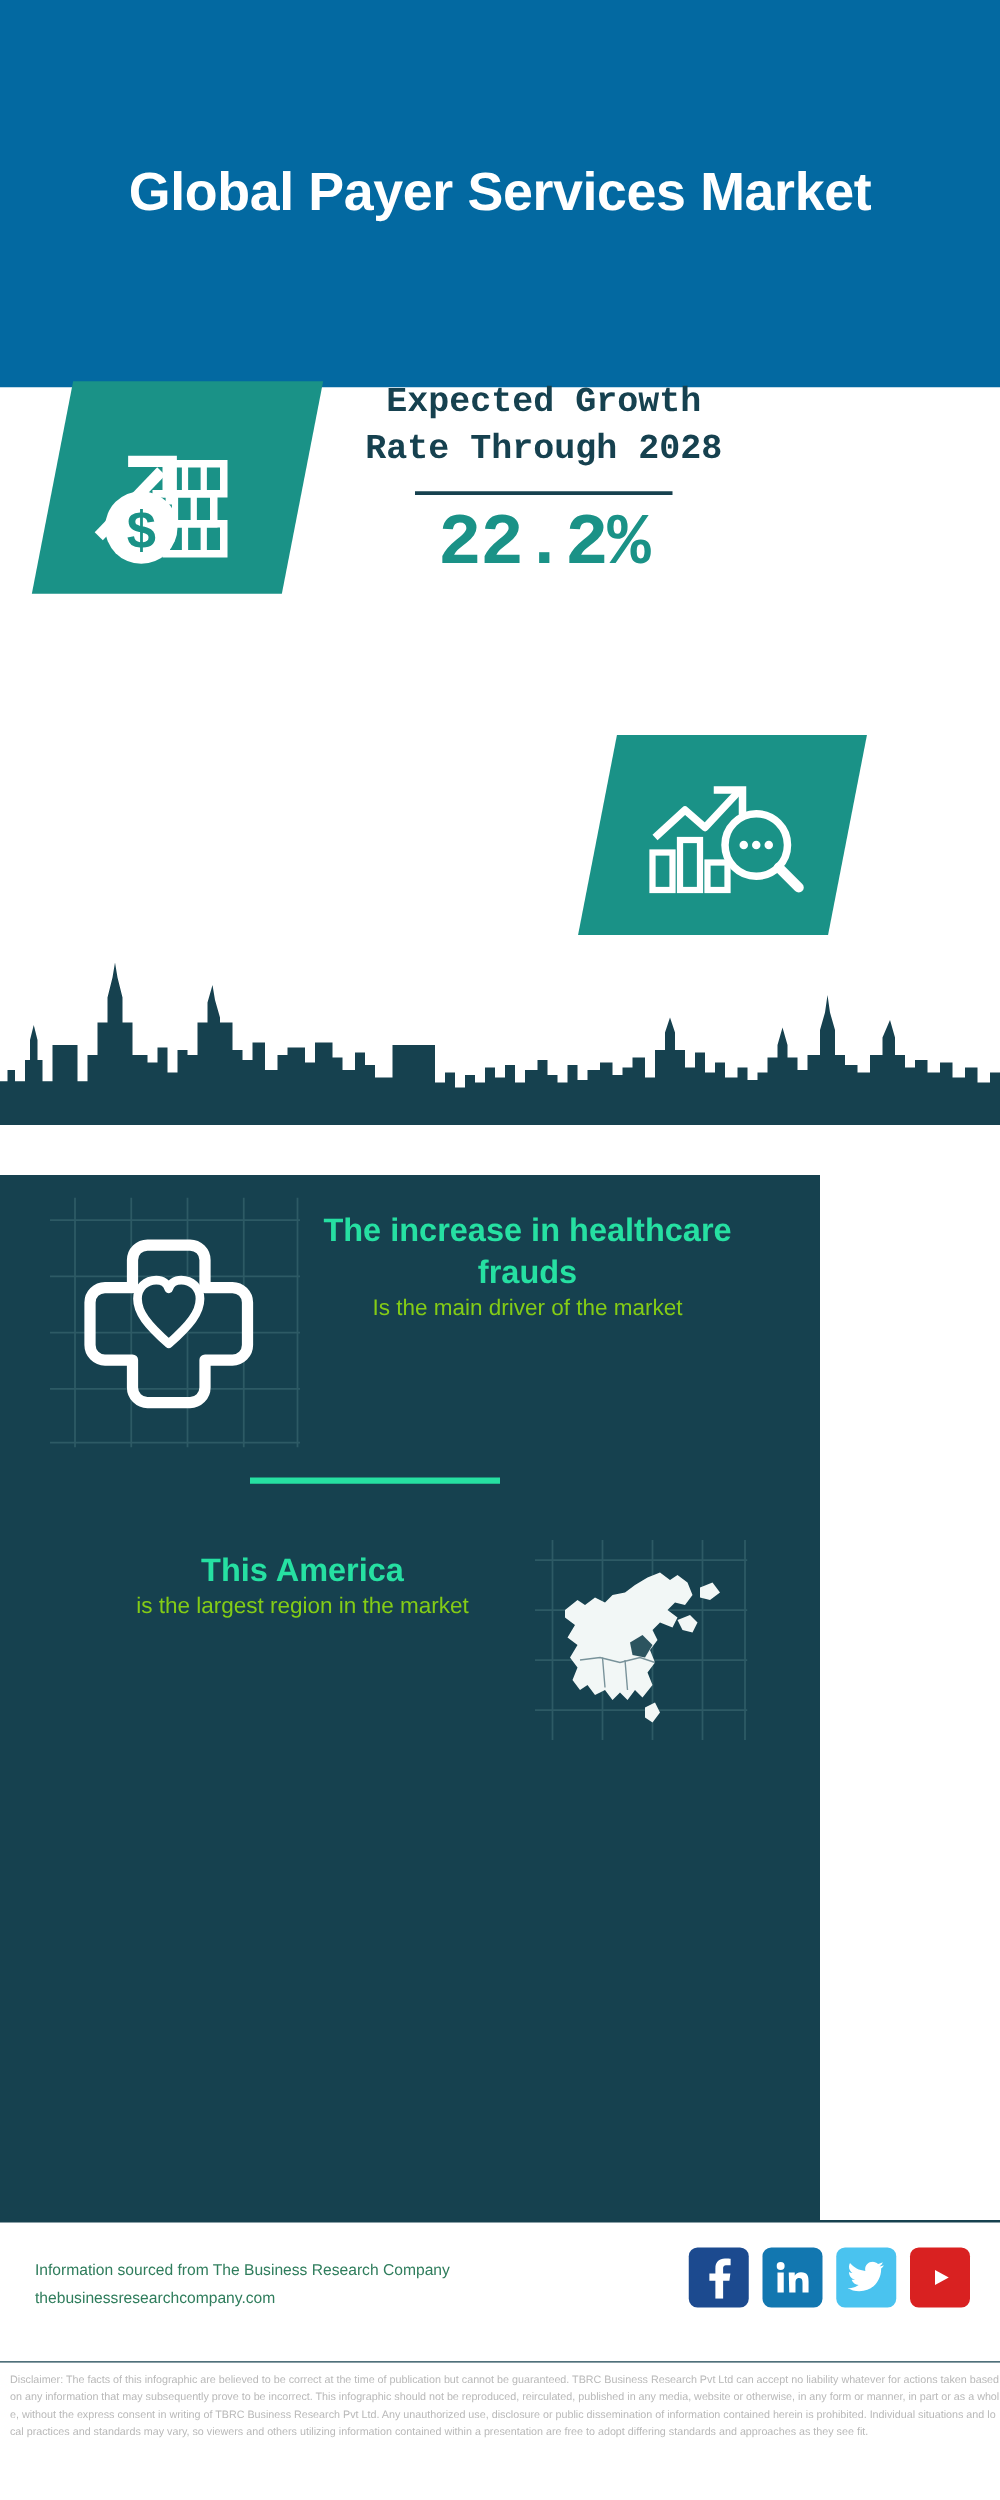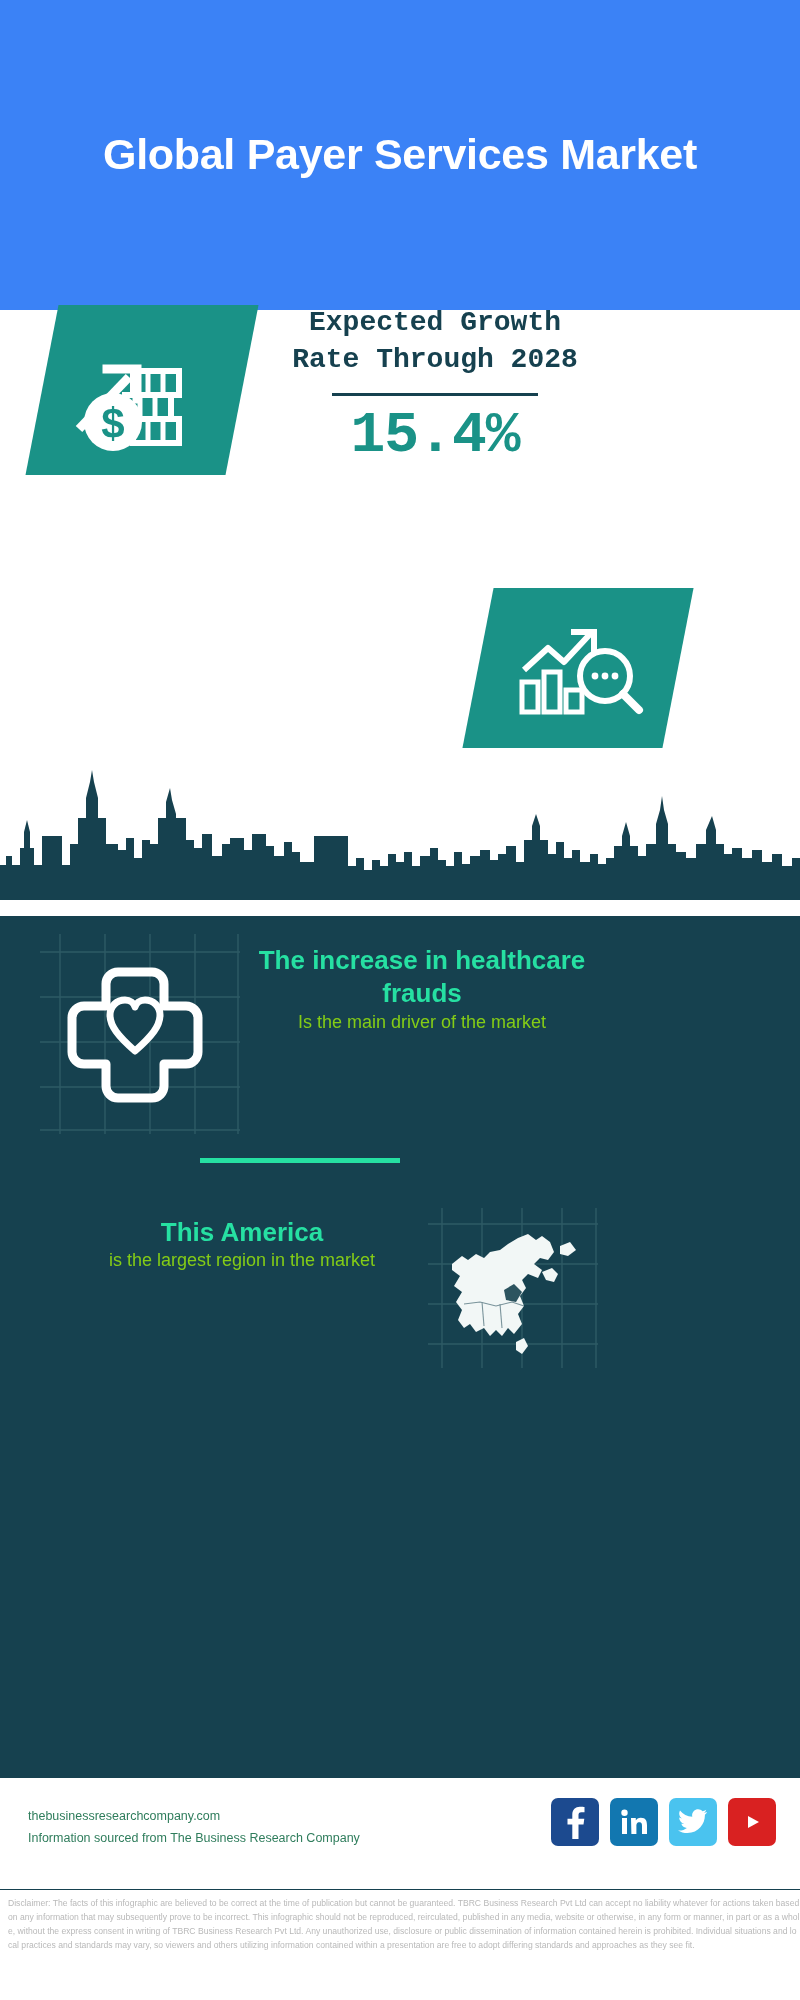--- a/index.html
+++ b/index.html
@@ -8,21 +8,21 @@
     background:#ffffff;
     font-family:"Liberation Sans", sans-serif;
     overflow:hidden;
     position:relative;
   }
   .page{width:800px;height:2000px;position:relative;overflow:hidden;}
 
   
   .header{
     position:absolute;left:0;top:0;width:800px;height:310px;
-    background:#3b82f6;
+    background:#0369a1;
     display:flex;align-items:center;justify-content:center;
   }
   .header-title{
     color:#ffffff;
     font-size:43px;
     font-weight:bold;
     line-height:1.28;
     text-align:center;
     width:620px;
     letter-spacing:-0.3px;
@@ -71,21 +71,21 @@
 
   
   .skyline{
     position:absolute;left:0;top:770px;width:800px;height:130px;
     overflow:hidden;
   }
   .skyline svg{display:block;}
 
   
   .dark{
-    position:absolute;left:0;top:916px;width:800px;height:881px;
+    position:absolute;left:0;top:940px;width:656px;height:881px;
     background:#16414f;
   }
 
   .grid-bg{position:absolute;opacity:0.17;}
 
   .msg{position:absolute;}
   .msg-highlight{
     color:#26e0a2;
     font-size:26px;
     font-weight:bold;
@@ -180,21 +180,21 @@
         <line x1="81" y1="94" x2="81" y2="118" stroke="#ffffff" stroke-width="5"></line>
         <line x1="96" y1="94" x2="96" y2="118" stroke="#ffffff" stroke-width="5"></line>
 
         <circle cx="46" cy="97" r="29" fill="#ffffff"></circle>
         <text x="46" y="113" font-family="Liberation Sans, sans-serif" font-size="42" font-weight="bold" fill="#1a9287" text-anchor="middle">$</text>
       </svg>
     </div>
     <div class="stat-text growth-text">
       <div class="stat-label">Expected Growth Rate Through 2028</div>
       <div class="rule-dark"></div>
-      <div class="stat-value">15.4%</div>
+      <div class="stat-value">22.2%</div>
     </div>
 
     <div class="badge badge-size">
       <svg width="140" height="120" viewBox="0 0 140 120">
 
         <path d="M16 62 L40 40 L56 54 L84 24" stroke="#ffffff" stroke-width="6" fill="none" stroke-linejoin="round"></path>
         <path d="M66 24 L86 24 L86 44" stroke="#ffffff" stroke-width="6" fill="none" stroke-linecap="square"></path>
 
         <rect x="14" y="74" width="16" height="30" fill="none" stroke="#ffffff" stroke-width="5"></rect>
         <rect x="36" y="64" width="16" height="40" fill="none" stroke="#ffffff" stroke-width="5"></rect>
@@ -274,22 +274,22 @@
         <path d="M34 88 L50 86 L66 90 L82 86 L94 90"></path>
         <path d="M52 86 L54 110"></path>
         <path d="M70 88 L72 112"></path>
       </g>
       <path d="M74 74 L84 68 L92 76 L86 86 L76 84 Z" fill="#16414f" opacity="0.9"></path>
     </svg>
   </div>
 
   <div class="footer">
     <div class="footer-src">
+      <div>Information sourced from The Business Research Company</div>
       <div>thebusinessresearchcompany.com</div>
-      <div>Information sourced from The Business Research Company</div>
     </div>
     <div class="social">
       <div class="sicon fb">
         <svg width="22" height="34" viewBox="0 0 22 34">
             <path fill="#ffffff" d="M14.5 34V19.5h5l0.8-5.8h-5.8V10c0-1.7 0.5-2.8 2.9-2.8h3.1V2c-0.5-0.1-2.4-0.2-4.6-0.2-4.5 0-7.6 2.8-7.6 7.8v4.1H3.5v5.8h4.8V34z"></path>
           </svg>
       </div>
       <div class="sicon li">
         <svg width="26" height="26" viewBox="0 0 26 26">
             <rect x="1" y="9" width="5" height="16" fill="#ffffff"></rect>

